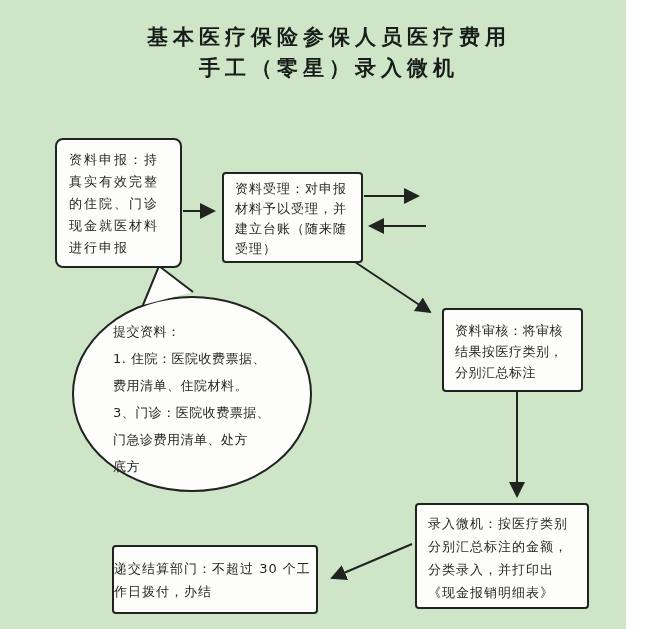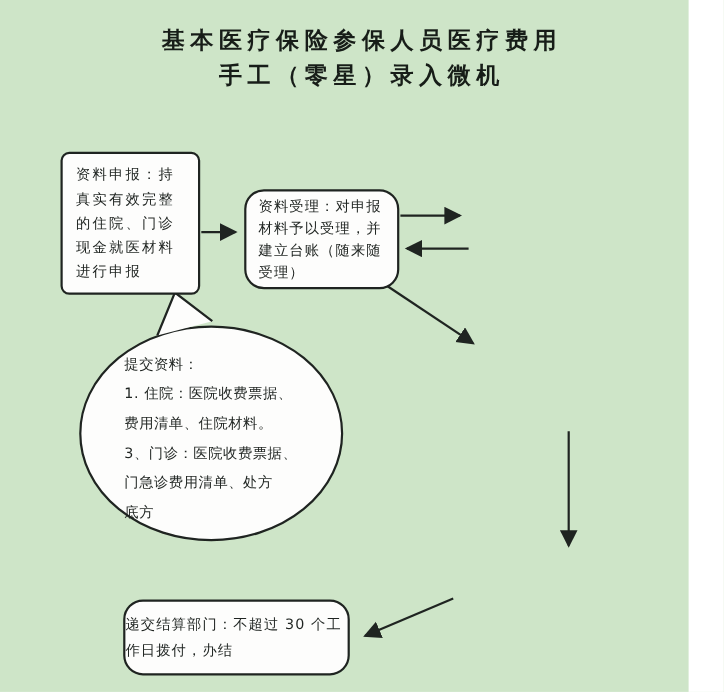--- a/index.html
+++ b/index.html
@@ -10,21 +10,21 @@
     color:#1f2421;
   }
   .title{
     position:absolute;top:22px;left:0;width:658px;
     text-align:center;font-weight:bold;font-size:21px;
     line-height:31px;letter-spacing:5px;color:#171d18;
   }
   .flow-svg{position:absolute;top:0;left:0;}
   .box{
     position:absolute;box-sizing:border-box;
-    background:#fdfdfc;border:2px solid #1f2421;border-radius:18px;
+    background:#fdfdfc;border:2px solid #1f2421;border-radius:4px;
     font-size:13px;line-height:21px;letter-spacing:1px;
     color:#1f2421;
   }
   .box-declare{left:55px;top:138px;width:127px;height:130px;border-radius:8px;
     padding:9px 8px 9px 12px;line-height:22px;letter-spacing:2px;}
   .box-accept{left:222px;top:172px;width:141px;height:91px;
     padding:5px 11px;line-height:20px;}
   .box-reject{left:428px;top:163px;width:135px;height:89px;
     padding:11px 11px;letter-spacing:0.5px;}
   .box-review{left:442px;top:308px;width:141px;height:84px;
@@ -77,19 +77,25 @@
   </div>
 
 
   <div class="bubble-text">提交资料：
 1. 住院：医院收费票据、
 费用清单、住院材料。
 3、门诊：医院收费票据、
 门急诊费用清单、处方
 底方</div>
 
+  <div class="box box-review">
+    <span>资料审核：将审核结果按医疗类别，分别汇总标注</span>
+  </div>
 
+  <div class="box box-input">
+    <span>录入微机：按医疗类别分别汇总标注的金额，分类录入，并打印出《现金报销明细表》</span>
+  </div>
 
   <div class="box box-settle">
     <span>递交结算部门：不超过 30 个工作日拨付，办结</span>
   </div>
 
 </div>
 
 </body></html>

